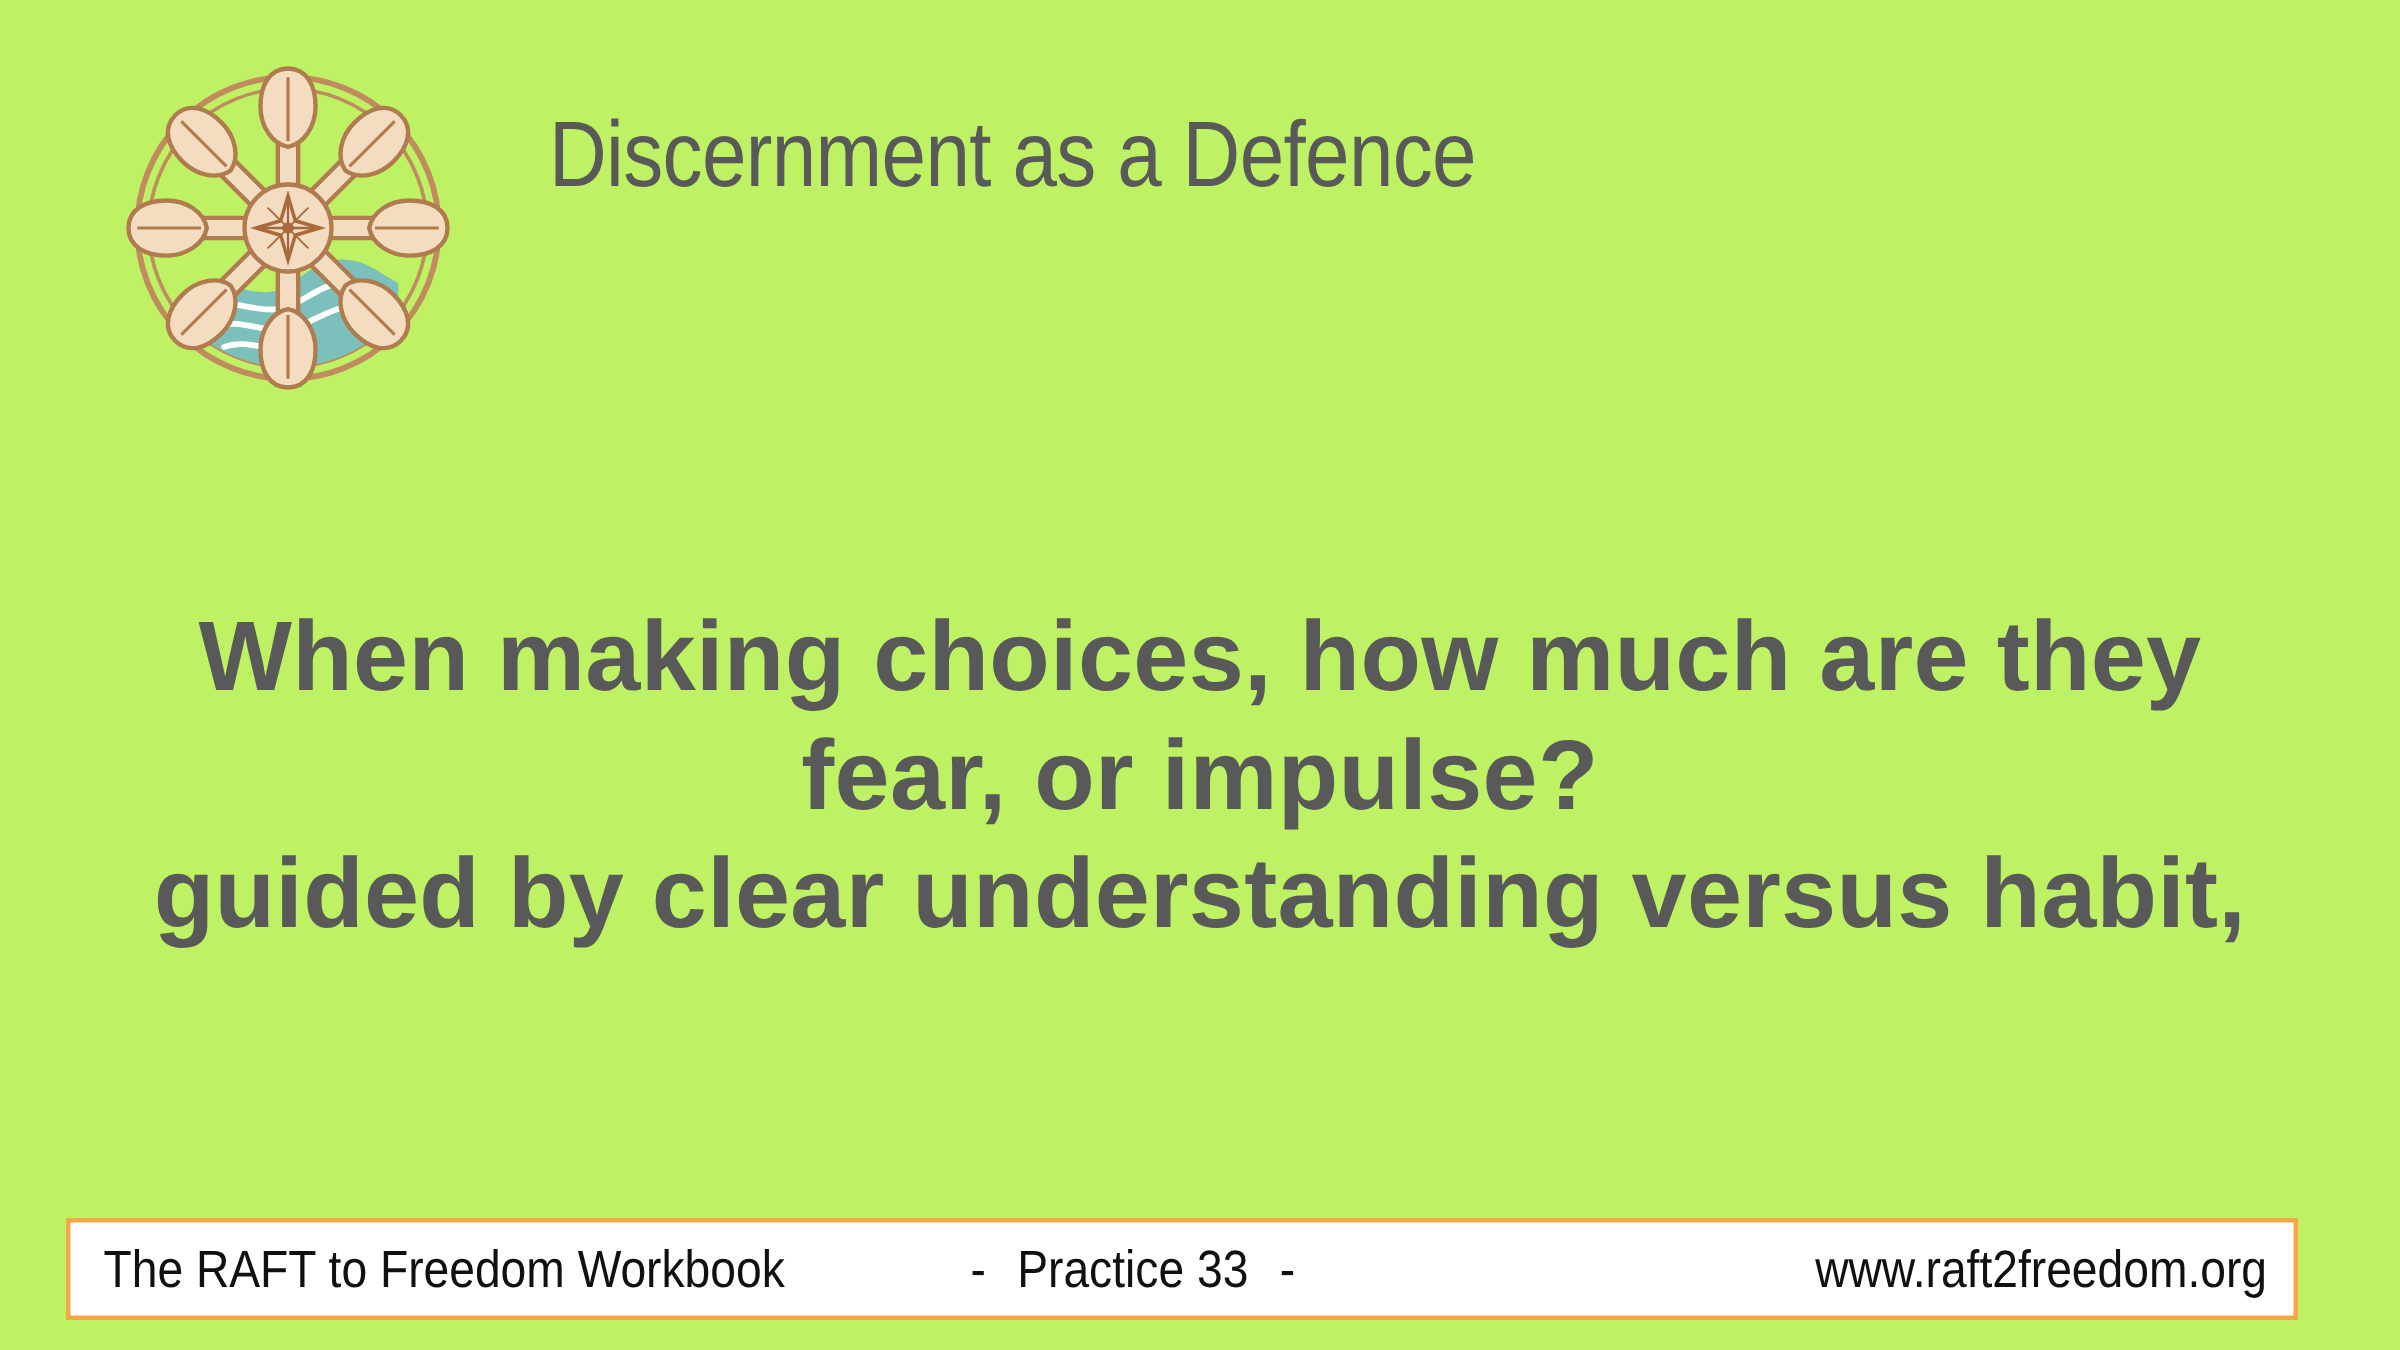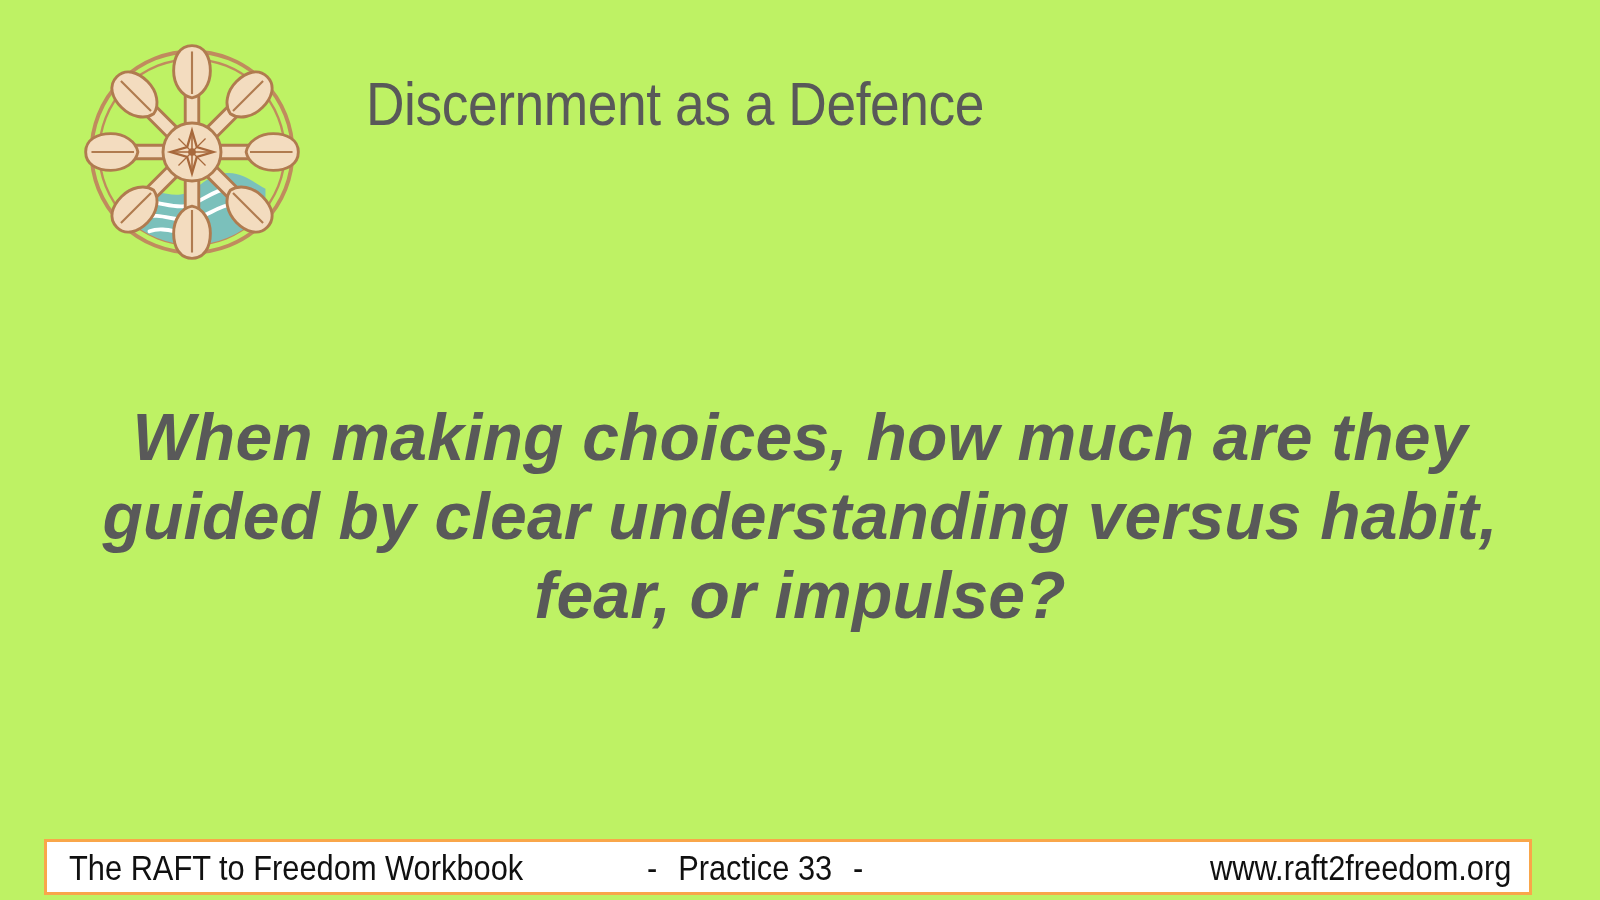--- a/index.html
+++ b/index.html
@@ -59,40 +59,38 @@
     position: absolute;
     left: 60px;
     top: 398px;
     width: 1480px;
     text-align: center;
   }
   .body-text {
     margin: 0;
     font-family: "Liberation Sans Narrow", "Liberation Sans", sans-serif;
     font-size: 66px;
-    font-style: italic;
     font-weight: bold;
     color: #595959;
     line-height: 1.2;
     letter-spacing: 0.2px;
   }
 
   
   .footer {
     position: absolute;
     left: 44px;
     top: 812px;
     width: 1488px;
-    height: 56px;
+    height: 68px;
     border: 3px solid #f9a64a;
     background: #ffffff;
     box-sizing: border-box;
     display: flex;
     align-items: center;
-    margin-top: 27px;
   }
   .footer-text {
     font-family: "Liberation Sans Narrow", "Liberation Sans", sans-serif;
     font-size: 35px;
     color: #101010;
     white-space: nowrap;
     transform: scaleX(0.88);
     line-height: 1;
   }
   .footer-left {
@@ -174,22 +172,22 @@
           </g>
         </g>
       </svg>
     </div>
 
     <div class="slide-title">Discernment as a Defence</div>
   </div>
 
   <div class="body-block">
     <p class="body-text">When making choices, how much are they</p>
+    <p class="body-text">fear, or impulse?</p>
     <p class="body-text">guided by clear understanding versus habit,</p>
-    <p class="body-text">fear, or impulse?</p>
   </div>
 
   <div class="footer">
     <span class="footer-text footer-left">The RAFT to Freedom Workbook</span>
 
     <span class="footer-text footer-center">
       <span>-</span>
       <span class="footer-sep">Practice 33</span>
       <span>-</span>
     </span>

